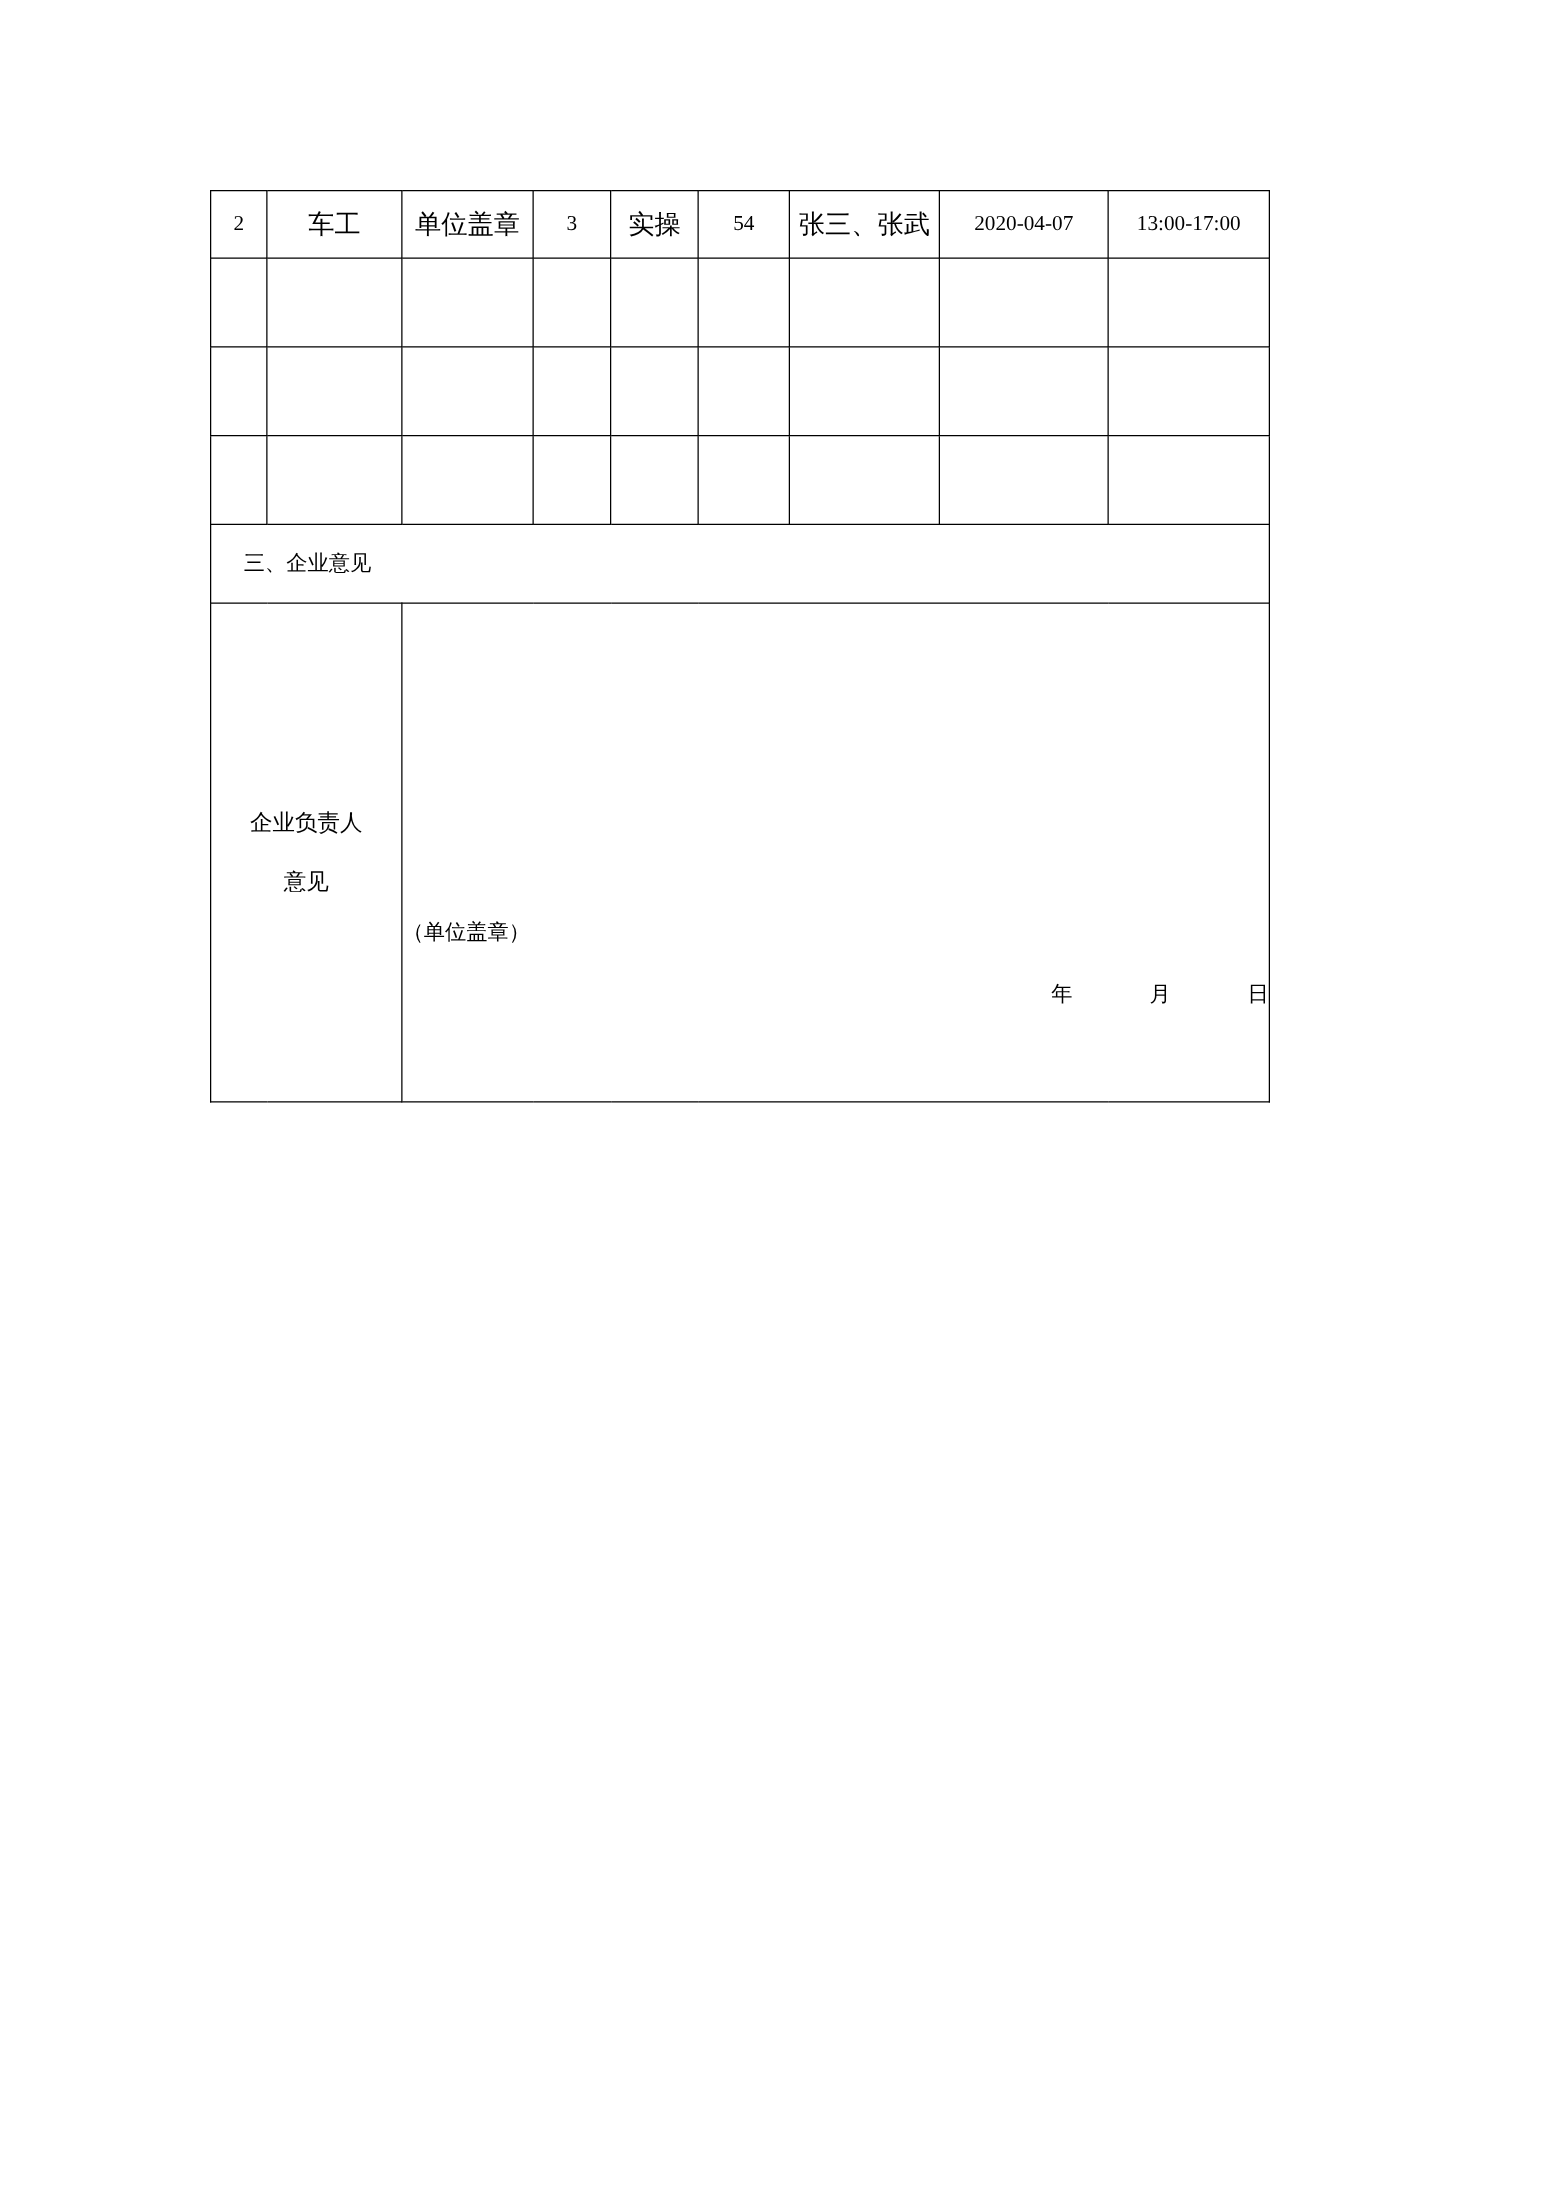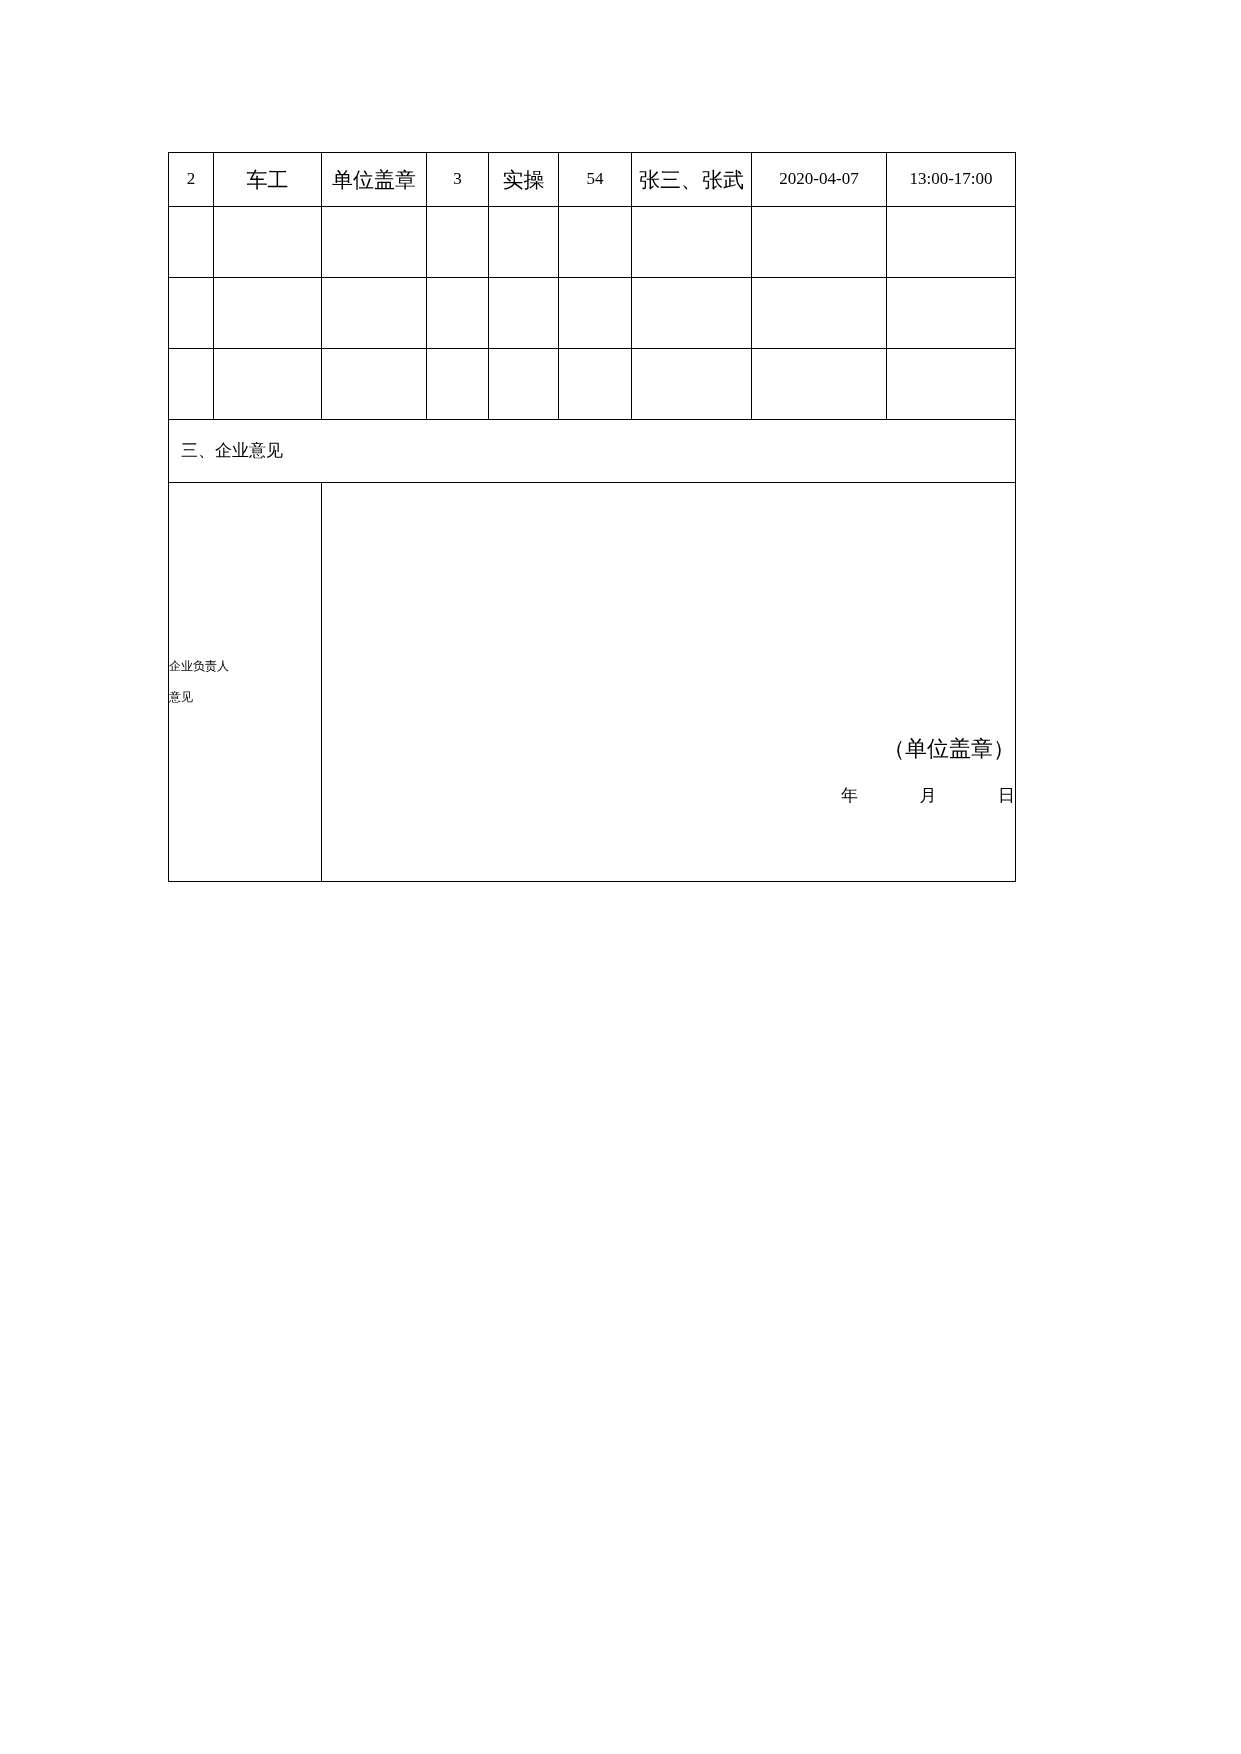--- a/index.html
+++ b/index.html
@@ -53,48 +53,48 @@
   tr.data-row td { height: 53px; }
   tr.empty-row td { height: 70px; }
 
   td.cn { font-family: "Liberation Sans", "DejaVu Sans", sans-serif; font-size: 21px; }
   td.num { font-family: "Liberation Serif", "DejaVu Serif", serif; font-size: 17px; }
 
   
   tr.section-row td {
     height: 62px;
     text-align: left;
-    padding-left: 12px;
+    padding-left: 26px;
     font-family: "Liberation Sans", "DejaVu Sans", sans-serif;
     font-size: 17px;
   }
 
   
   tr.opinion-row td {
     height: 398px;
     vertical-align: middle;
   }
   td.opinion-label {
     font-family: "Liberation Sans", "DejaVu Sans", sans-serif;
-    font-size: 12px;
+    font-size: 18px;
     line-height: 2.6;
-    text-align: left;
+    text-align: center;
   }
   td.opinion-body {
     position: relative;
     vertical-align: top;
   }
   .seal-line {
     position: absolute;
     left: 0;
     right: 0;
     top: 252px;
-    text-align: right;
+    text-align: left;
     font-family: Liberation Serif, serif;
-    font-size: 22px;
+    font-size: 17px;
   }
   .date-line {
     position: absolute;
     left: 0;
     right: 0;
     top: 302px;
     text-align: right;
     font-family: "Liberation Sans", "DejaVu Sans", sans-serif;
     font-size: 17px;
     letter-spacing: 0px;

